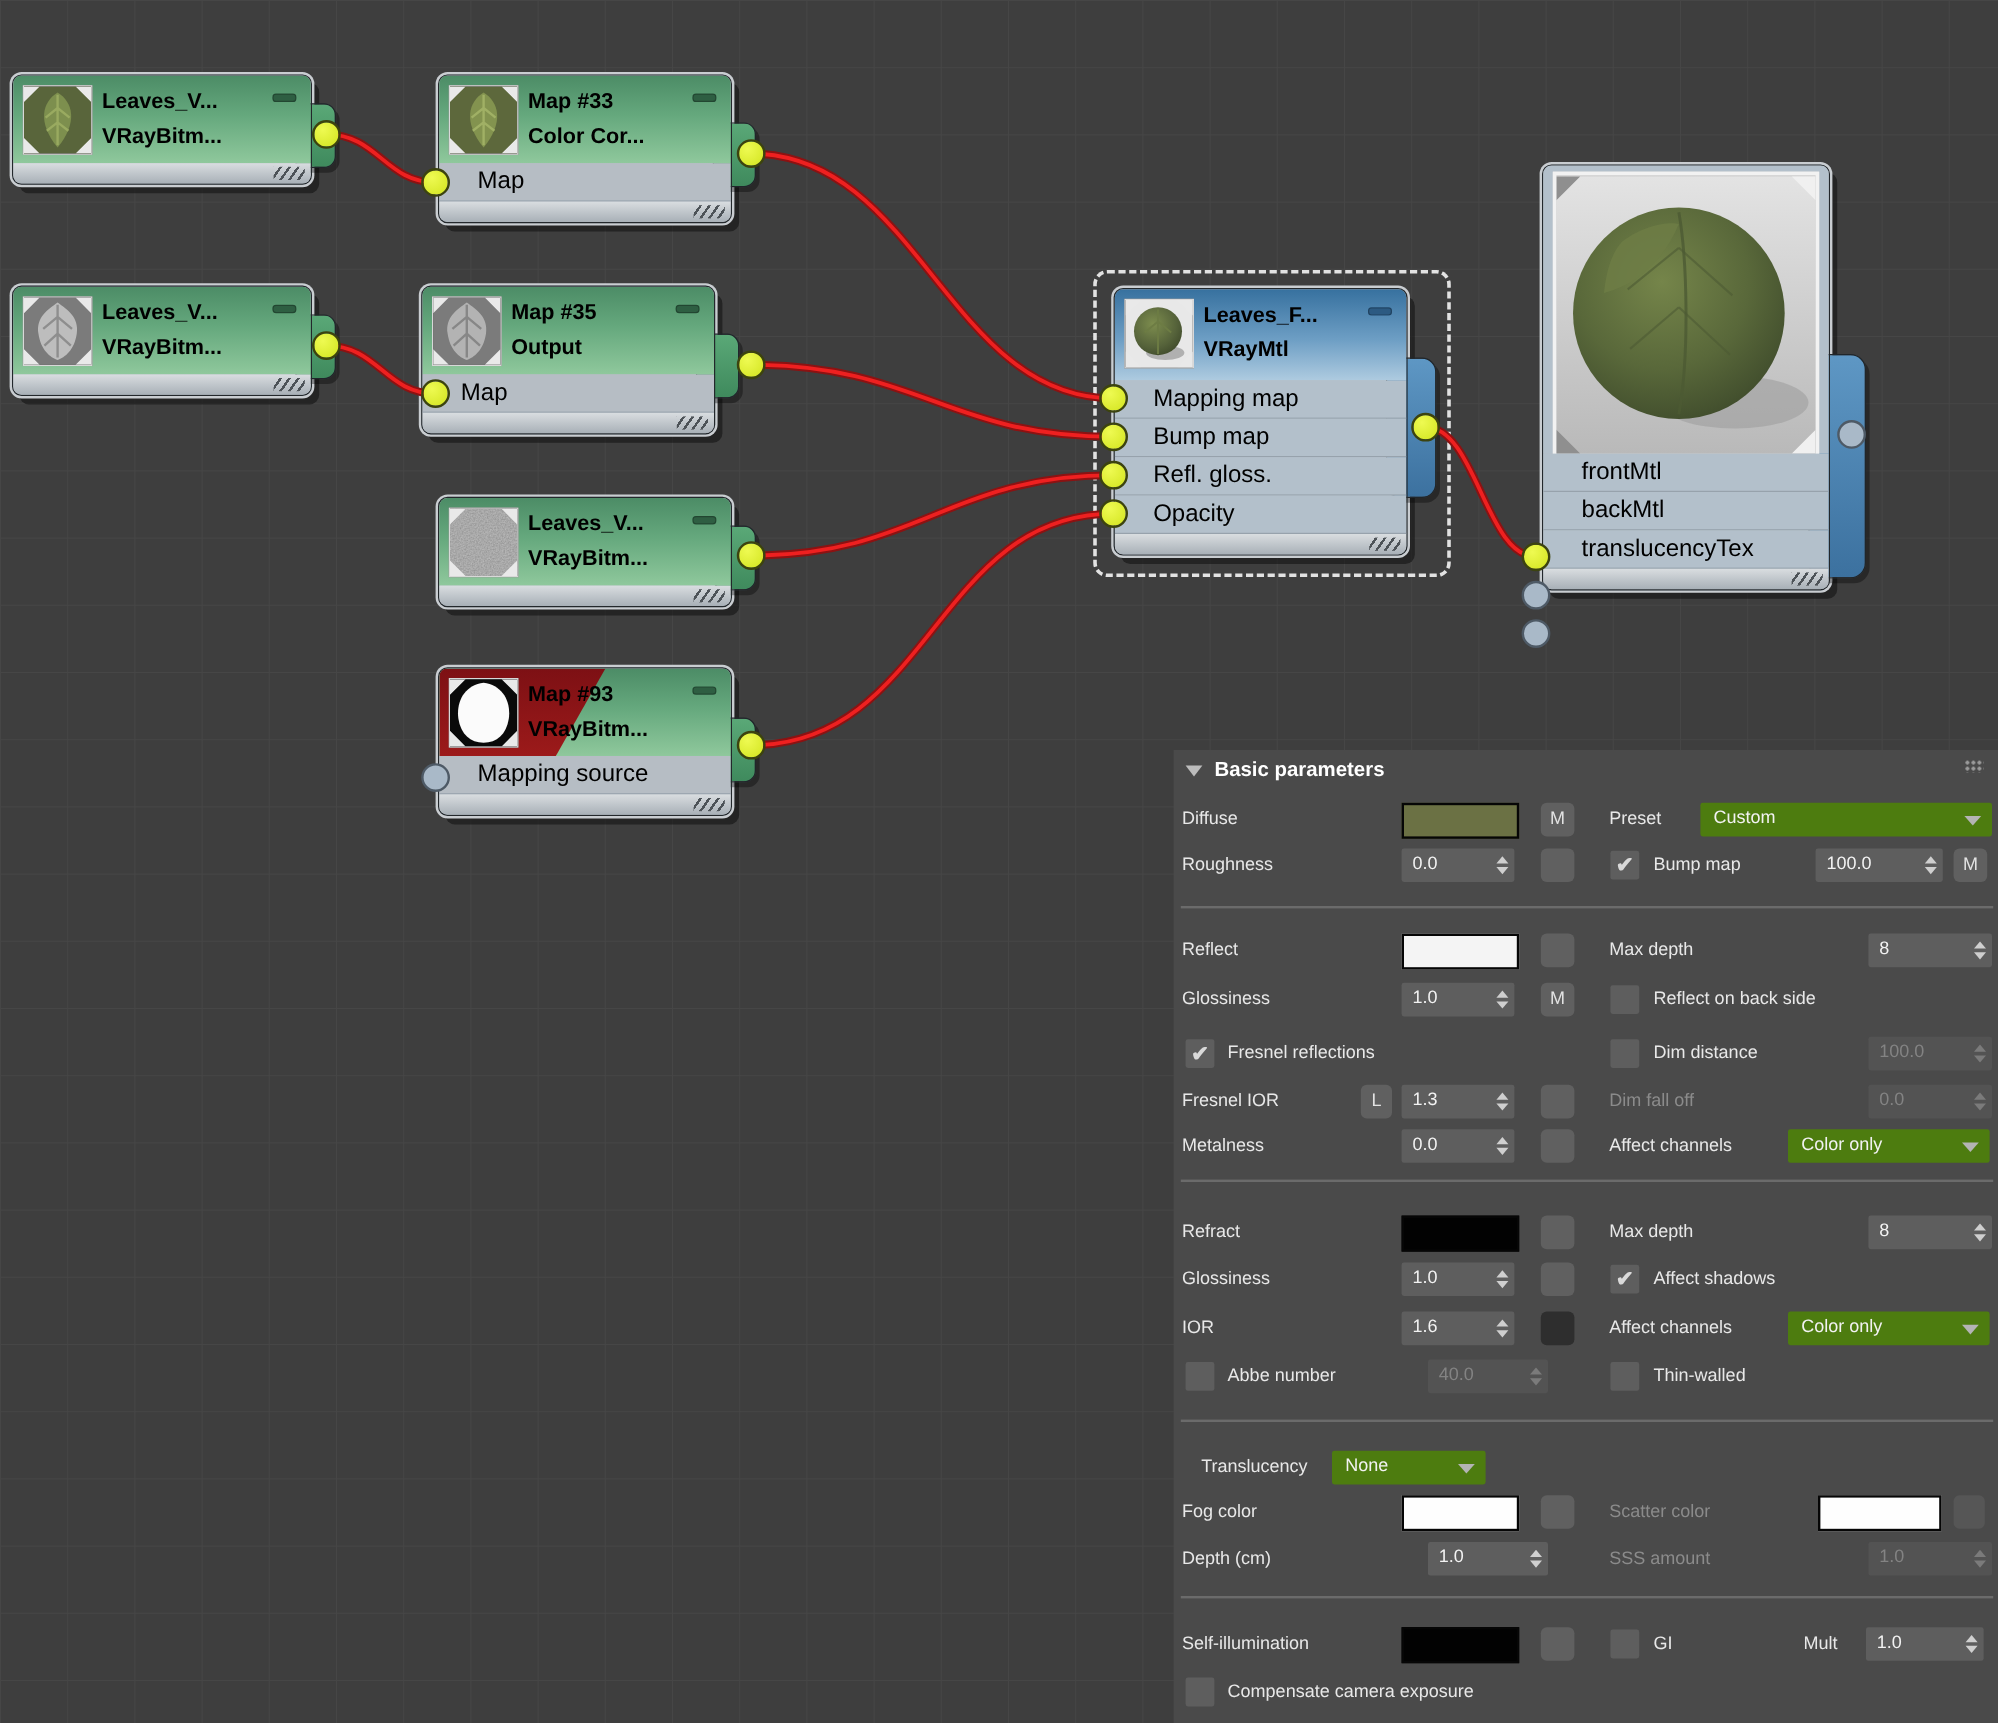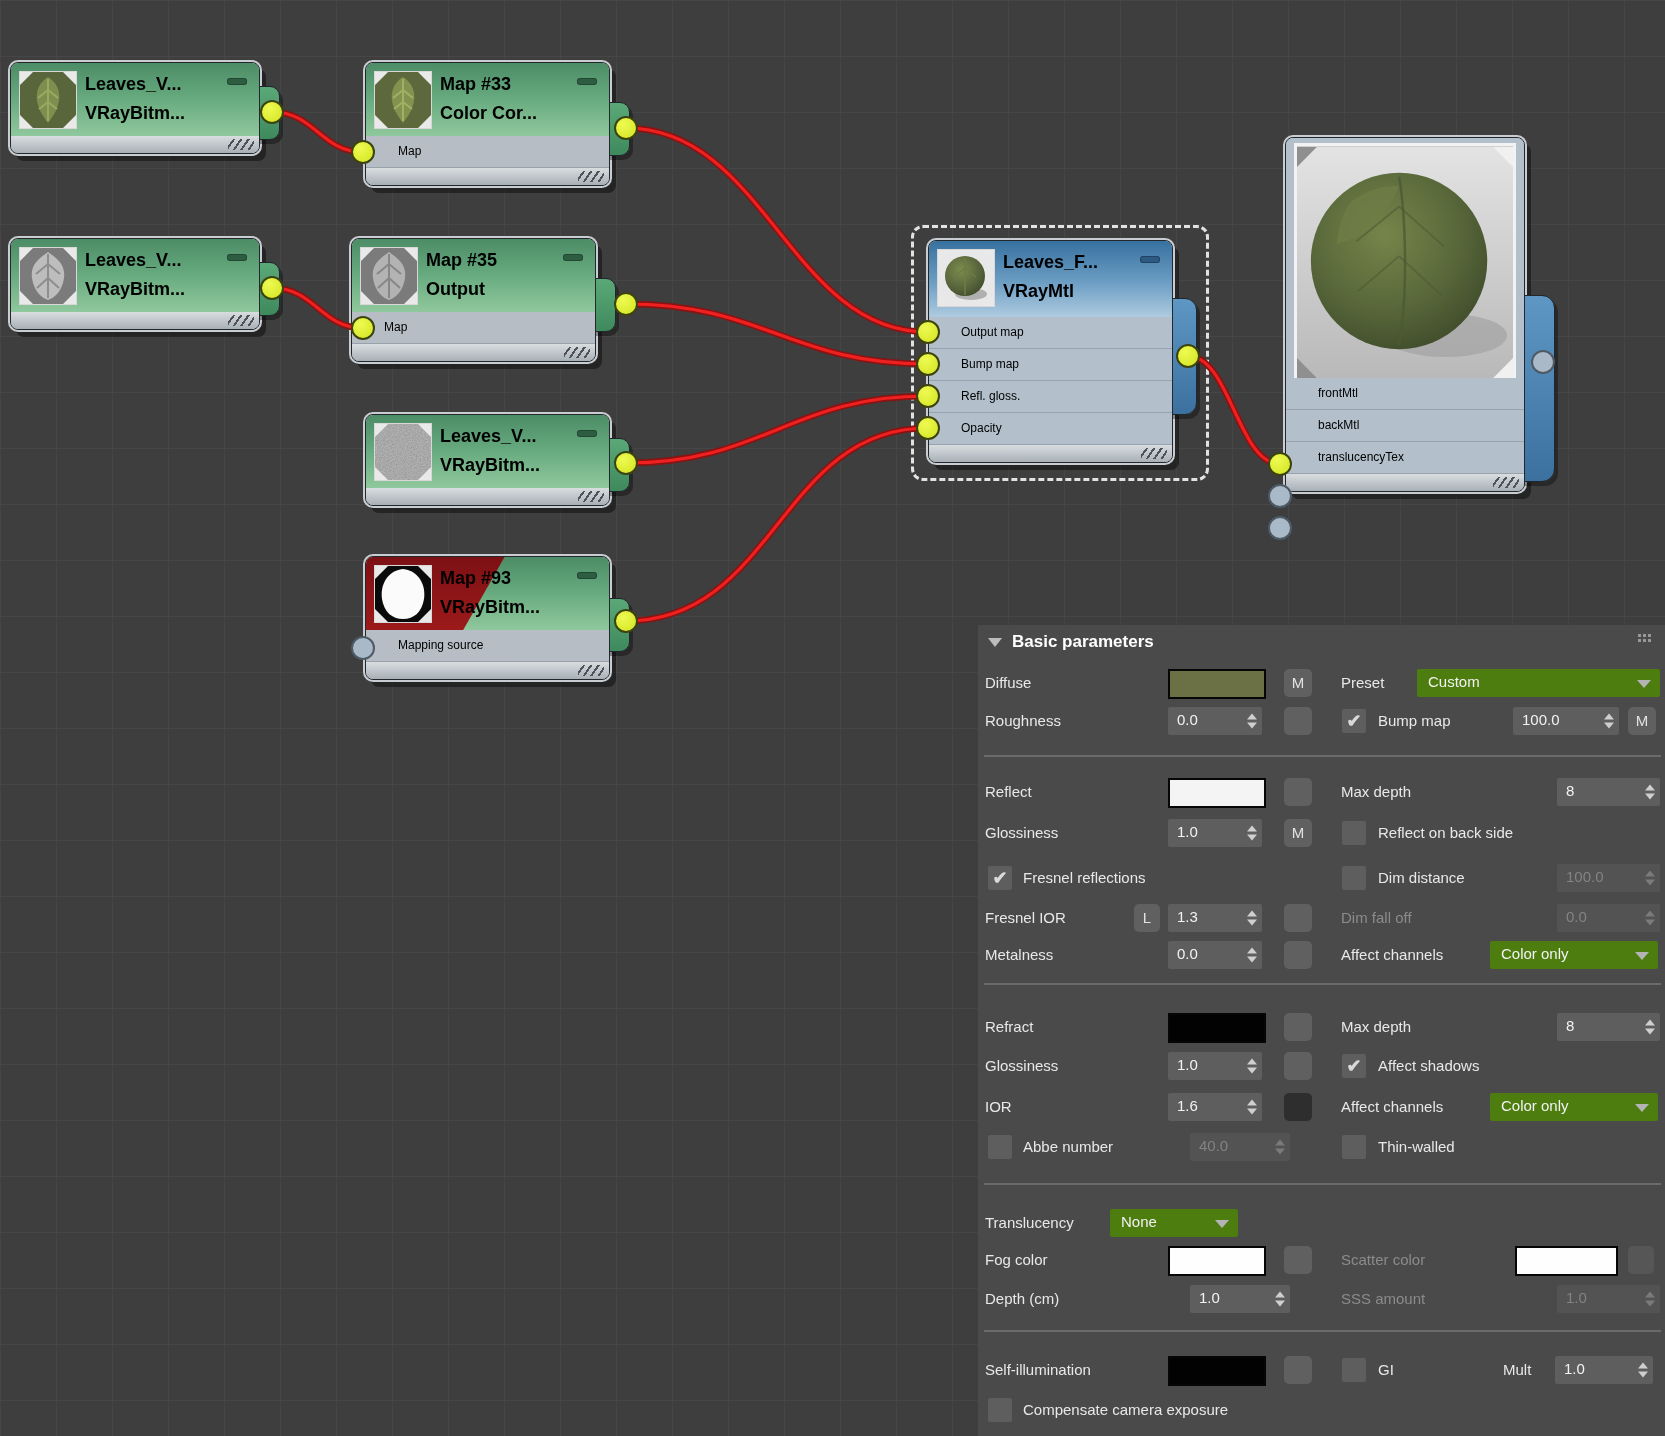--- a/index.html
+++ b/index.html
@@ -21,21 +21,21 @@
   .hdr.red::before{content:"";position:absolute;inset:0;
     background:linear-gradient(#7d1014,#9c1a1a);
     clip-path:polygon(0 0,57% 0,40% 100%,0 100%);}
   .thumb{position:absolute;left:8px;top:8px;width:56px;height:56px;border:1px solid #d8d8d8;background:#555;}
   .thumb svg{display:block;width:100%;height:100%;}
   .titles{position:absolute;left:74px;top:7px;right:40px;color:#000;}
   .titles .t,.titles .s{font-size:18px;font-weight:bold;line-height:29px;white-space:nowrap;overflow:hidden;}
   .collapse{position:absolute;right:12px;top:15px;width:20px;height:7px;border-radius:3px;background:#2e5e42;box-shadow:inset 0 0 0 1px rgba(0,0,0,.25);}
   .hdr.blue .collapse{background:#2c5a82;}
   .nrow{position:relative;height:31px;border-bottom:1px solid #97a2ac;background:#b6bdc4;
-    font-size:12px;color:#000;line-height:31px;padding-left:32px;white-space:nowrap;}
+    font-size:20px;color:#000;line-height:31px;padding-left:32px;white-space:nowrap;}
   .node.mtl .nrow{background:#b3c0cb;}
   .strip{position:relative;height:17px;background:linear-gradient(#d9dde0,#a8b0b7);}
   .grip{position:absolute;right:5px;bottom:3px;width:26px;height:11px;
     background:repeating-linear-gradient(125deg,transparent 0 4px,#4d5358 4px 6px);}
   .preview{position:absolute;left:8px;top:68px;right:8px;height:233px;border:3px solid #f2f2f2;background:#cfcfcf;}
   .preview svg{display:block;width:100%;height:100%;}
   .sel{position:absolute;border:3px dashed #e2e2e2;border-radius:12px;z-index:2;}
 
   
   .sock{position:absolute;width:20px;height:20px;border-radius:50%;z-index:6;}
@@ -274,21 +274,21 @@
             <path d="M27 8 L27 45 M27 18 L16 27 M27 18 L38 27" stroke="#6d7c44" stroke-width="1.6" fill="none"></path>
             <path d="M0 0 L13 0 L0 13Z M56 0 L43 0 L56 13Z M0 56 L13 56 L0 43Z M56 56 L43 56 L56 43Z" fill="#e9e9e9"></path>
           </svg>
         </div>
         <div class="titles">
           <div class="t">Leaves_F...</div>
           <div class="s">VRayMtl</div>
         </div>
         <div class="collapse"></div>
       </div>
-      <div class="nrow">Output map</div>
+      <div class="nrow">Mapping map</div>
       <div class="nrow">Bump map</div>
       <div class="nrow">Refl. gloss.</div>
       <div class="nrow">Opacity</div>
       <div class="strip">
           <div class="grip"></div>
         </div>
     </div>
   </div>
 
   <div class="node mtl" style="left:1285px;top:137px;width:240px;">
@@ -502,21 +502,21 @@
         <span class="spin">
           <i class="up"></i>
           <i class="dn"></i>
         </span>
     </div>
     <div class="ckb" style="left:364px;top:510px;"></div>
     <span class="plabel" style="left:400px;top:512px;">Thin-walled</span>
 
     <div class="sep" style="top:558px;"></div>
 
-    <span class="plabel" style="left:7px;top:588px;">Translucency</span>
+    <span class="plabel" style="left:23px;top:588px;">Translucency</span>
     <div class="dd" style="left:132px;top:584px;width:128px;">
       <span class="pv">None</span>
         <span class="dtri"></span>
     </div>
 
     <span class="plabel" style="left:7px;top:625px;">Fog color</span>
     <div class="swatch" style="left: 190px; top: 621px; background-color: rgb(254, 254, 254);"></div>
     <div class="pbtn" style="left:306px;top:621px;"></div>
     <span class="plabel dis" style="left:363px;top:625px;">Scatter color</span>
     <div class="swatch" style="left: 537px; top: 621px; width: 99px; background-color: rgb(254, 254, 254);"></div>

